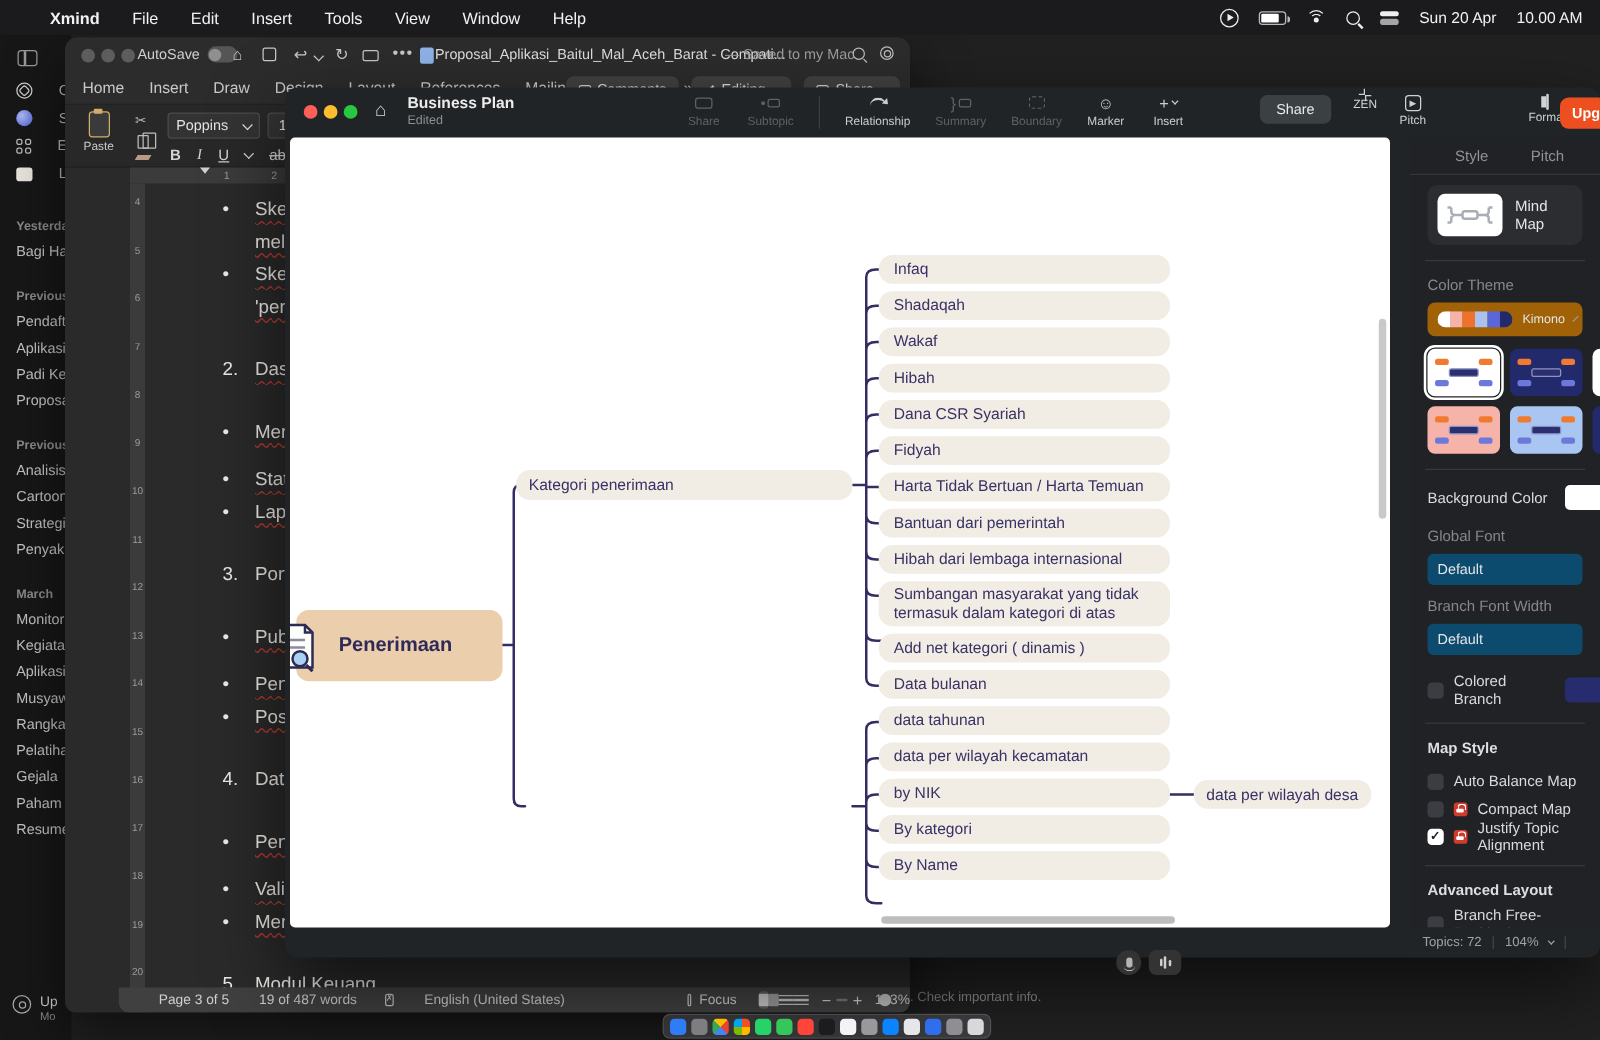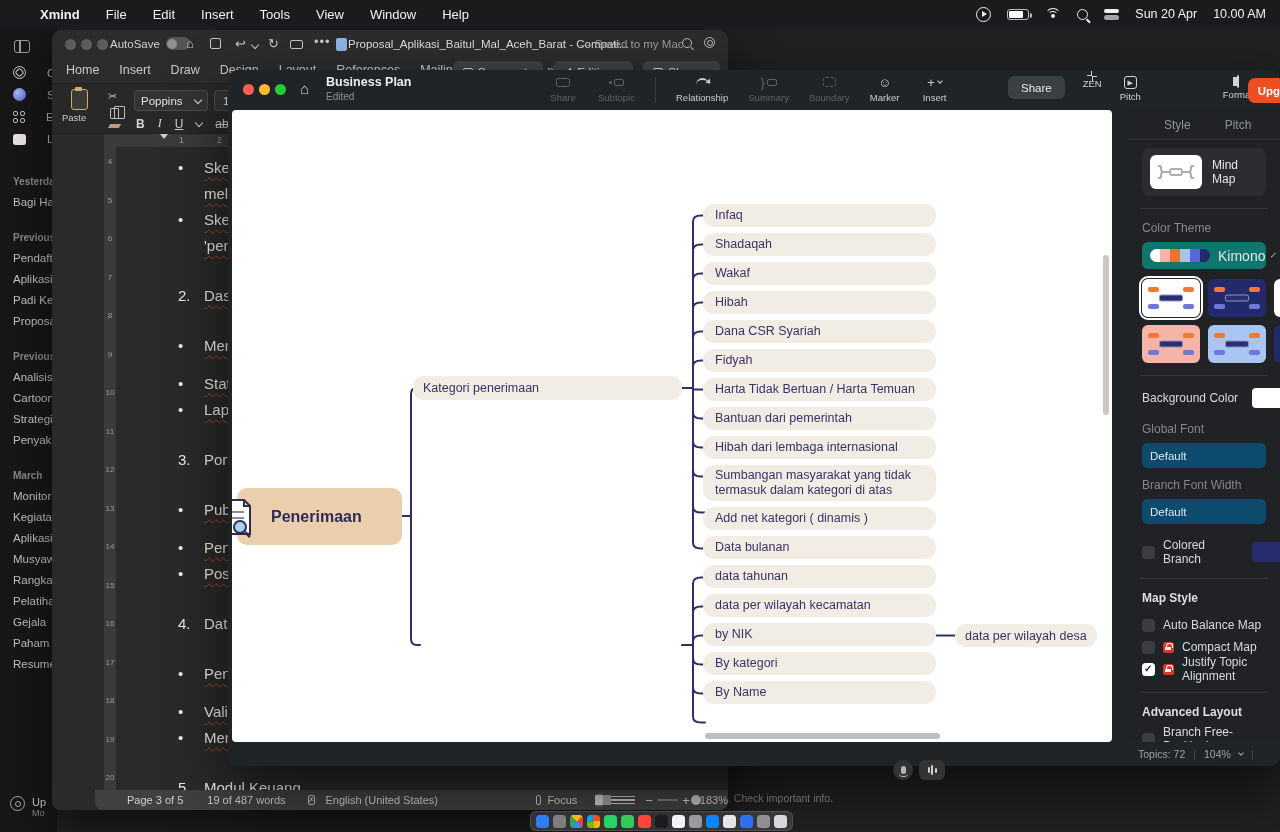--- a/index.html
+++ b/index.html
@@ -63,21 +63,21 @@
   .mini-search:after{content:"";position:absolute;width:4px;height:1.4px;background:#bdbdbd;transform:rotate(45deg);left:7px;top:9px}
   .mini-person{width:11px;height:11px;border:1.4px solid #bdbdbd;border-radius:50%;position:relative}
   .mini-person:after{content:"";position:absolute;left:2.3px;top:2px;width:4px;height:4px;border:1.2px solid #bdbdbd;border-radius:50%}
   .wd-tabs{position:relative;height:26px;background:#2c2c2c;border-bottom:1px solid #222;display:flex;align-items:center;gap:20px;padding-left:14px;font-size:12.5px;color:#c9c9c9}
   .wd-tab{position:relative;height:26px;line-height:24px;white-space:nowrap}
   .wd-pills{position:absolute;right:8px;top:3px;display:flex;gap:10px}
   .wd-pill{height:22px;background:#414141;border-radius:6px;display:flex;align-items:center;gap:5px;padding:0 10px;font-size:11.5px;color:#dedede;white-space:nowrap}
   .pill-sq{width:10px;height:9px;border:1.2px solid #cfcfcf;border-radius:2px}
   .pill-pen{width:9px;height:1.5px;background:#cfcfcf;transform:rotate(-45deg)}
   .wd-ribbon{position:relative;height:50px;background:#282828;border-bottom:1px solid #1f1f1f;color:#d6d6d6}
-  .rb-paste{position:absolute;left:10px;top:5px;width:34px;font-size:9.5px;color:#c9c9c9}
+  .rb-paste{position:absolute;left:10px;top:5px;width:34px;text-align:center;font-size:9.5px;color:#c9c9c9}
   .rb-clip{width:17px;height:21px;margin:0 auto 2px;border:1.5px solid #cfae6a;border-radius:3px;position:relative;background:#3a3a3a}
   .rb-clip:after{content:"";position:absolute;left:3px;top:-3px;width:7px;height:4px;background:#cfae6a;border-radius:1px}
   .rb-small{position:absolute;font-size:11px;color:#bdbdbd}
   .rb-copy{width:9px;height:11px;border:1.2px solid #bdbdbd;border-radius:1px;position:relative}
   .rb-copy:after{content:"";position:absolute;left:2.5px;top:-3.5px;width:9px;height:11px;border:1.2px solid #bdbdbd;border-radius:1px}
   .rb-font{position:absolute;left:82px;top:6px;width:74px;height:21px;border:1px solid #4b4b4b;border-radius:3px;background:#333;font-size:11.5px;display:flex;align-items:center;justify-content:space-between;padding:0 6px;color:#e3e3e3}
   .rb-size{position:absolute;left:162px;top:6px;width:30px;height:21px;border:1px solid #4b4b4b;border-radius:3px;background:#333;font-size:11.5px;display:flex;align-items:center;justify-content:center;color:#e3e3e3}
   .rb-fmt{position:absolute;left:84px;top:32px;display:flex;gap:13px;font-size:12px;color:#d2d2d2;align-items:center}
   .chev{width:6px;height:6px;border-right:1.5px solid currentColor;border-bottom:1.5px solid currentColor;transform:rotate(45deg);display:inline-block;margin-bottom:2px}
   .wd-hruler{position:absolute;left:52px;top:104px;width:624px;height:13px;background:#3b3b3b;color:#9b9b9b;font-size:8.5px}
@@ -144,21 +144,21 @@
   .xm-vscroll{position:absolute;right:3px;top:145px;width:6px;height:160px;background:#c9c9c9;border-radius:3px}
   .xm-hscroll{position:absolute;left:473px;bottom:3px;width:235px;height:6px;background:#bdbdbd;border-radius:3px}
   
   .xm-panel{position:absolute;left:900px;top:40px;width:152px;height:632px;background:#202225;overflow:hidden}
   .xp-tabs{height:30px;display:flex;align-items:center;gap:34px;padding-left:36px;font-size:12px;color:#8f9396;border-bottom:1px solid #33363a}
   .xp-body{padding:8px 14px 0 14px}
   .xp-card{background:#2b2d31;border-radius:8px;height:48px;display:flex;align-items:center;gap:10px;padding:0 8px;color:#e3e5e7;font-size:12px}
   .xp-thumb{width:52px;height:34px;background:#fff;border-radius:6px;display:flex;align-items:center;justify-content:center;flex:none}
   .xp-div{height:1px;background:#35383c;margin:12px -2px}
   .xp-label{color:#85878b;font-size:12px;margin-bottom:7px}
-  .xp-select{background:#0f766e;border-radius:6px;height:27px;display:flex;align-items:center;gap:8px;padding:0 8px;color:#e3e5e7;font-size:14px}
+  .xp-select{background:#a16207;border-radius:6px;height:27px;display:flex;align-items:center;gap:8px;padding:0 8px;color:#e3e5e7;font-size:10px}
   .kimono-strip{display:flex;height:13px;border-radius:7px;overflow:hidden;flex:none}
   .kimono-strip i{width:10px;height:13px}
   .xp-select .chev{margin-left:auto;color:#9a9da1}
   .xp-themes{display:flex;flex-wrap:wrap;gap:8px;margin-top:10px;width:200px}
   .theme{width:58px;height:38px;border-radius:6px;position:relative;flex:none}
   .theme.selected{outline:2px solid #fff;outline-offset:1px}
   .theme .tc{position:absolute;left:50%;top:50%;transform:translate(-50%,-50%);width:24px;height:7px;background:#2b2f6e;border:1px solid #8d93c9;border-radius:2px}
   .theme .chip{position:absolute;width:11px;height:5px;border-radius:2px}
   .chip.c1{left:6px;top:8px;background:#f07b30}
   .chip.c2{left:6px;bottom:8px;background:#6d79da}
@@ -441,21 +441,21 @@
     </div>
       <div class="doc-line gap">
       <span class="doc-marker">5.</span>
       <span class="doc-text wavy">Modul Keuang</span>
     </div>
     </div>
   <div class="wd-status">
     <span class="st-item" style="margin-left:32px">Page 3 of 5</span>
     <span class="st-item" style="margin-left:24px">19 of 487 words</span>
     <span class="st-ico-proof" style="margin-left:22px">✗</span>
-    <span class="st-item" style="margin-left:10px">English (United States)</span>
+    <span class="st-item" style="margin-left:24px">English (United States)</span>
     <span class="st-focus-ico" style="margin-left:98px"></span>
     <span class="st-item" style="margin-left:6px">Focus</span>
     <span class="st-view on" style="margin-left:18px">
         <span class="st-page"></span>
       </span>
     <span class="st-view">
         <span class="st-page" style="background:#9a9a9a"></span>
       </span>
     <span class="st-view">
         <span class="st-lines">

